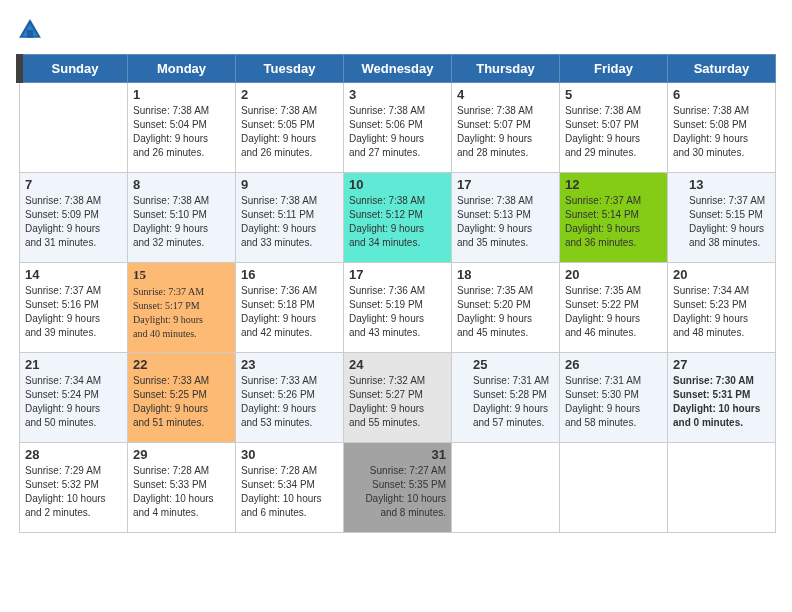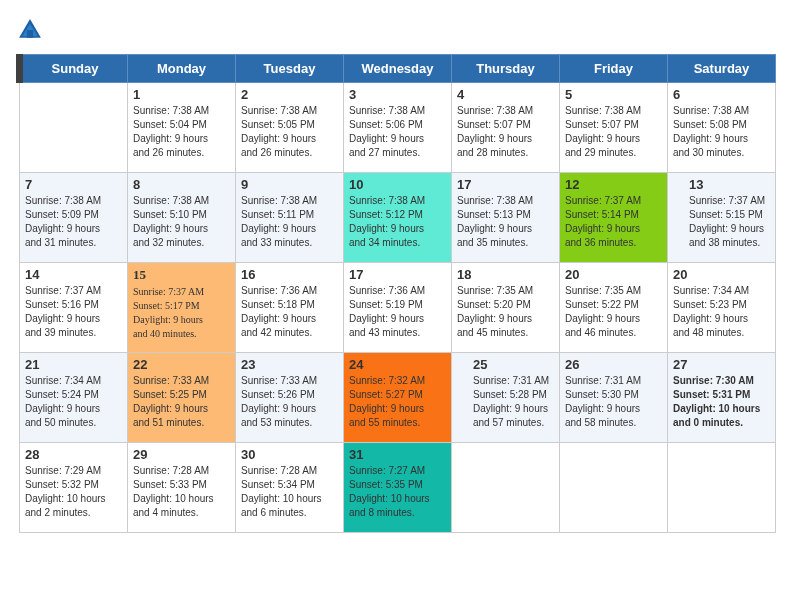--- a/index.html
+++ b/index.html
@@ -282,21 +282,21 @@
 Daylight: 9 hours
 and 51 minutes.</div>
         </td>
         <td style="background: rgb(240, 245, 251);">
           <span class="day-num">23</span>
           <div class="day-info" style="white-space: pre-line;">Sunrise: 7:33 AM
 Sunset: 5:26 PM
 Daylight: 9 hours
 and 53 minutes.</div>
         </td>
-        <td style="background: #f97316;">
+        <td style="background: #e5e5e5;">
           <span class="day-num">24</span>
           <div class="day-info" style="white-space: pre-line;">Sunrise: 7:32 AM
 Sunset: 5:27 PM
 Daylight: 9 hours
 and 55 minutes.</div>
         </td>
         <td style="background: rgb(240, 245, 251); padding-left: 21px;">
           <span class="day-num">25</span>
           <div class="day-info" style="white-space: pre-line;">Sunrise: 7:31 AM
 Sunset: 5:28 PM
@@ -333,21 +333,21 @@
 Daylight: 10 hours
 and 4 minutes.</div>
         </td>
         <td style="background: rgb(255, 255, 255);">
           <span class="day-num">30</span>
           <div class="day-info" style="white-space: pre-line;">Sunrise: 7:28 AM
 Sunset: 5:34 PM
 Daylight: 10 hours
 and 6 minutes.</div>
         </td>
-        <td style="background: #14b8a6;">
+        <td style="background: #a3a3a3; text-align: right;">
           <span class="day-num">31</span>
           <div class="day-info" style="white-space: pre-line;">Sunrise: 7:27 AM
 Sunset: 5:35 PM
 Daylight: 10 hours
 and 8 minutes.</div>
         </td>
         <td class="empty-cell"></td>
         <td class="empty-cell"></td>
         <td class="empty-cell"></td>
       </tr>

